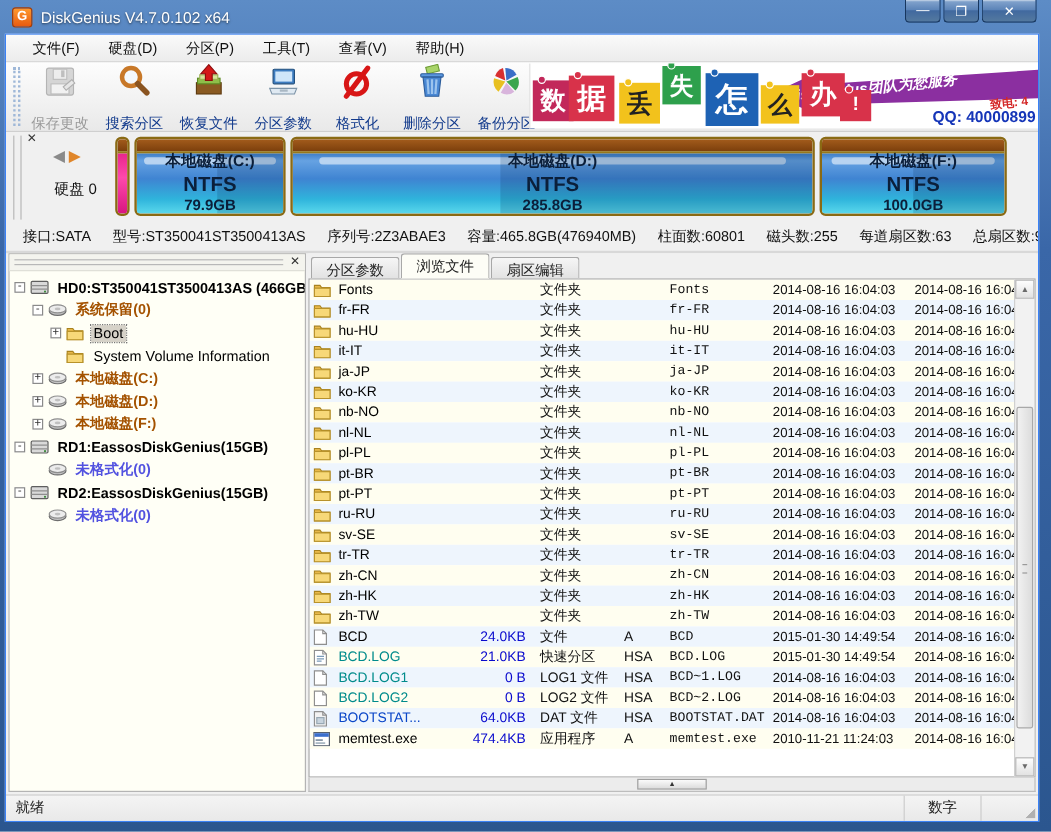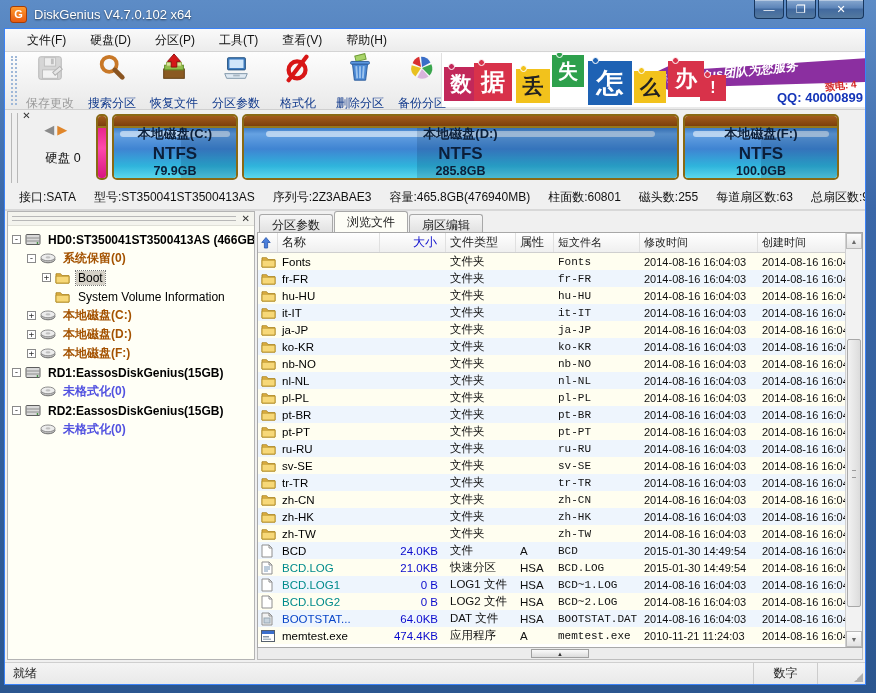--- a/index.html
+++ b/index.html
@@ -449,36 +449,20 @@
     </div>
 
     <div class="rightpanel">
       <div class="tabsbar" id="tabsbar">
           <div class="tab">分区参数</div>
           <div class="tab active">浏览文件</div>
           <div class="tab">扇区编辑</div>
         </div>
       <div class="tablezone">
         <div class="tablewrap">
-          <div class="thead" id="thead">
-              <div class="th c-icon">
-                <span>
-                  <svg width="10" height="12" viewBox="0 0 10 12">
-                    <path d="M5 0.5 L9.2 5.5 H6.6 V11 H3.4 V5.5 H0.8 Z" fill="#4a7edc" stroke="#2a55aa" stroke-width="0.8"></path>
-                  </svg>
-                </span>
-              </div>
-              <div class="th c-name">名称</div>
-              <div class="th c-size" style="justify-content: flex-end;">大小</div>
-              <div class="th c-type">文件类型</div>
-              <div class="th c-attr">属性</div>
-              <div class="th c-short">短文件名</div>
-              <div class="th c-mtime">修改时间</div>
-              <div class="th c-ctime">创建时间</div>
-            </div>
           <div class="rows" id="rows">
               <div class="trow base">
                 <div class="td c-icon">
                   <svg width="15" height="13" viewBox="0 0 16 14">
                     <path d="M1 3 h5 l1.5 2 H15 v8 H1 Z" fill="#e8b84a" stroke="#a8821e"></path>
                     <path d="M1 5.5 h14 v7.5 H1 Z" fill="#f7d878" stroke="#b8922a"></path>
                   </svg>
                 </div>
                 <div class="td c-name" style="color: rgb(0, 0, 0);">Fonts</div>
                 <div class="td c-size"></div>

